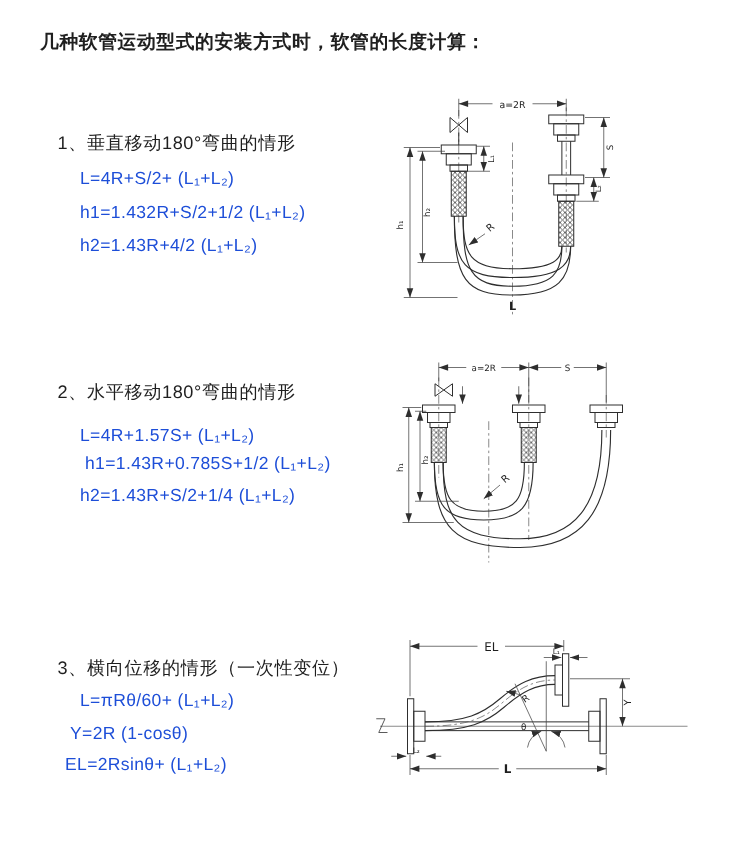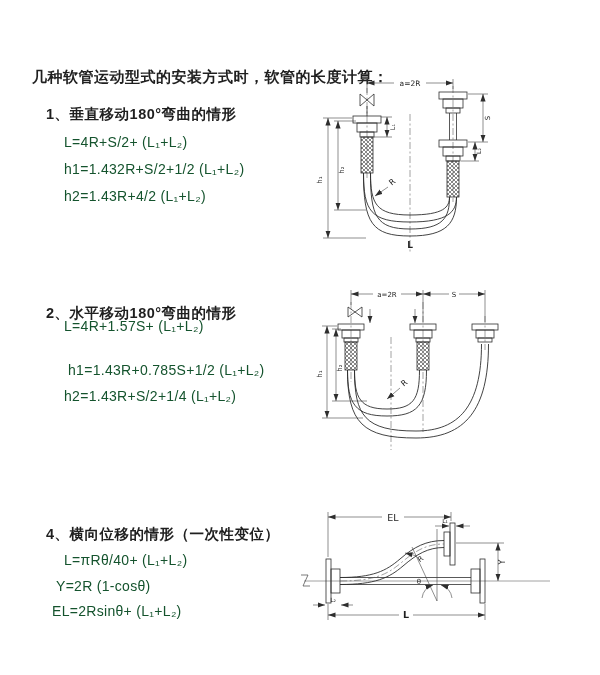--- a/index.html
+++ b/index.html
@@ -1,23 +1,23 @@
 <!DOCTYPE html>
 <html><head>
 <meta charset="utf-8">
 <style>
   html,body{margin:0;padding:0;}
   body{
     width:600px;height:675px;background:#ffffff;position:relative;overflow:hidden;
     font-family:"Liberation Sans","DejaVu Sans",sans-serif;color:#1f1f1f;
   }
   .abs{position:absolute;}
-  .title{left:32px;top:24px;font-size:15px;font-weight:bold;letter-spacing:.5px;margin-top:44px;}
-  .sec-heading{font-size:14.5px;font-weight:bold;letter-spacing:.5px;}
-  .formula{font-size:14px;letter-spacing:.3px;color:#14532d;}
+  .title{left:32px;top:24px;font-size:15px;font-weight:bold;letter-spacing:.5px;}
+  .sec-heading{font-size:14.5px;font-weight:normal;letter-spacing:.5px;}
+  .formula{font-size:14px;letter-spacing:.3px;color:#1d4ed8;}
   svg{position:absolute;overflow:visible;}
   svg text{font-family:"DejaVu Sans","Liberation Sans",sans-serif;fill:#1f1f1f;}
   .geo{stroke:#2e2e2e;stroke-width:.8;fill:none;}
   .tube{stroke:#2e2e2e;stroke-width:.9;fill:none;}
   .dim{stroke:#444;stroke-width:.6;fill:none;}
   .cl{stroke:#555;stroke-width:.55;fill:none;stroke-dasharray:7 2.5 2 2.5;}
   .lbl-bg{fill:#ffffff;stroke:none;}
 </style>
 </head>
 <body>
@@ -37,26 +37,26 @@
 </svg>
 
 <div class="abs title">几种软管运动型式的安装方式时，软管的长度计算：</div>
 
 <div class="abs sec-heading" style="left:46px;top:105px">1、垂直移动180°弯曲的情形</div>
 <div class="abs formula" style="left:64px;top:134px">L=4R+S/2+ (L₁+L₂)</div>
 <div class="abs formula" style="left:64px;top:161px">h1=1.432R+S/2+1/2 (L₁+L₂)</div>
 <div class="abs formula" style="left:64px;top:188px">h2=1.43R+4/2 (L₁+L₂)</div>
 
 <div class="abs sec-heading" style="left:46px;top:304px">2、水平移动180°弯曲的情形</div>
-<div class="abs formula" style="left:64px;top:318px">L=4R+1.57S+ (L₁+L₂)</div>
+<div class="abs formula" style="left:64px;top:340px">L=4R+1.57S+ (L₁+L₂)</div>
 <div class="abs formula" style="left:68px;top:362px">h1=1.43R+0.785S+1/2 (L₁+L₂)</div>
 <div class="abs formula" style="left:64px;top:388px">h2=1.43R+S/2+1/4 (L₁+L₂)</div>
 
-<div class="abs sec-heading" style="left:46px;top:525px">4、横向位移的情形（一次性变位）</div>
-<div class="abs formula" style="left:64px;top:552px">L=πRθ/40+ (L₁+L₂)</div>
+<div class="abs sec-heading" style="left:46px;top:525px">3、横向位移的情形（一次性变位）</div>
+<div class="abs formula" style="left:64px;top:552px">L=πRθ/60+ (L₁+L₂)</div>
 <div class="abs formula" style="left:56px;top:578px">Y=2R (1-cosθ)</div>
 <div class="abs formula" style="left:52px;top:603px">EL=2Rsinθ+ (L₁+L₂)</div>
 
 <svg style="left:308px;top:70px" width="245" height="185" viewBox="0 0 245 185">
 
   <g class="cl">
     <line x1="59" y1="18" x2="59" y2="108"></line>
     <line x1="145" y1="16" x2="145" y2="132"></line>
     <line x1="102" y1="44" x2="102" y2="182"></line>
   </g>

